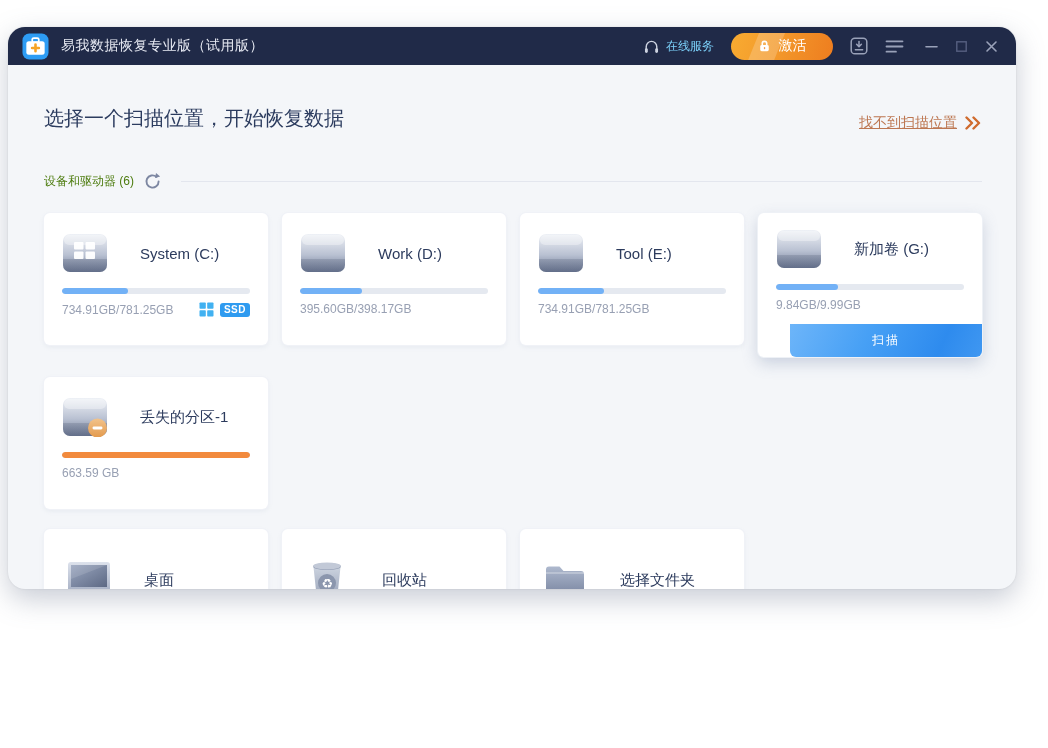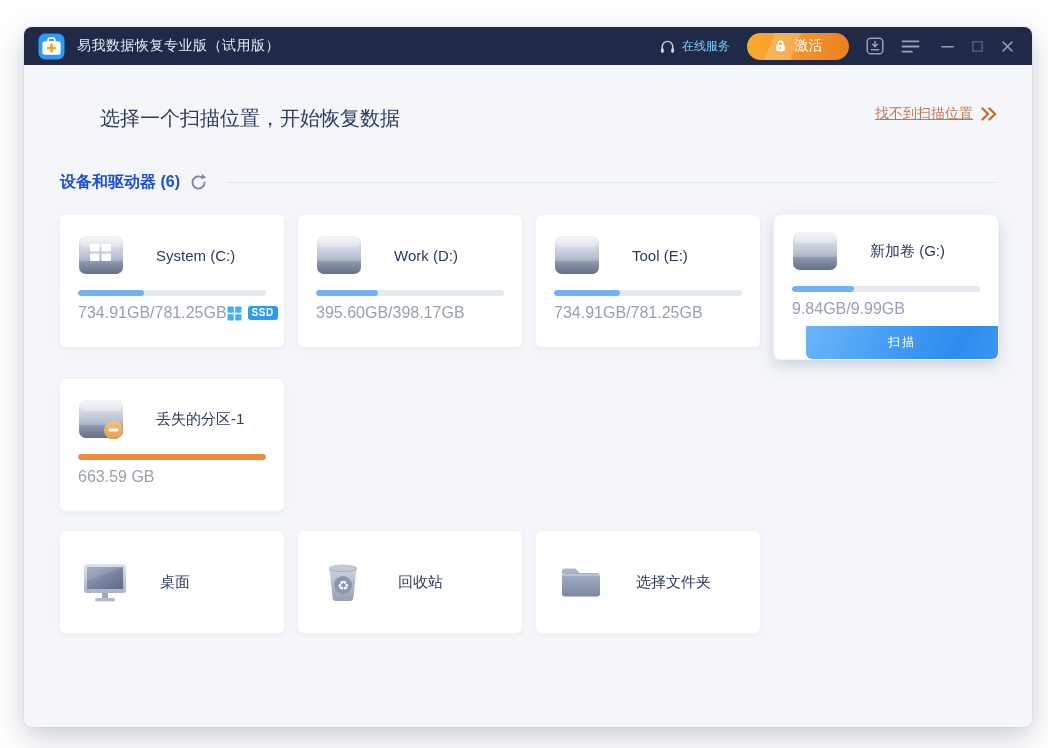--- a/index.html
+++ b/index.html
@@ -1,67 +1,67 @@
 <!DOCTYPE html>
 <html><head>
 <meta charset="utf-8">
 <style>
   * { margin:0; padding:0; box-sizing:border-box; }
   html,body { width:1048px; height:748px; background:#ffffff; overflow:hidden;
               font-family:"Liberation Sans","DejaVu Sans",sans-serif; }
 
-  .window { position:absolute; left:24px; top:27px; width:1008px; height:700px;
-            background:#f4f6f9; border-radius:8px; overflow:hidden;
+  .window { position:absolute; left:8px; top:27px; width:1008px; height:562px;
+            background:#f4f6f9; border-radius:17px; overflow:hidden;
             box-shadow:0 10px 28px rgba(110,120,145,.38), 0 0 2px rgba(0,0,0,.12); }
 
   
   .titlebar { height:38px; background:#202a48; display:flex; align-items:center;
               padding:0 18px 0 14px; }
   .app-logo { width:27px; height:27px; margin-right:12px; flex:none; }
   .app-title { color:#e8ebf4; font-size:14px; letter-spacing:.5px; }
   .tb-right { margin-left:auto; display:flex; align-items:center; gap:17px; }
   .online { display:flex; align-items:center; gap:6px; color:#7dd3fc; font-size:12px; cursor:pointer; }
   .activate-btn { width:102px; height:27px; border-radius:14px; border:none; cursor:pointer;
                   background:linear-gradient(105deg,#f8ab31 0%,#f3992b 45%,#ee7d1f 100%);
                   display:flex; align-items:center; justify-content:center; gap:8px;
                   color:#fff; font-size:14px; position:relative; overflow:hidden; }
   .activate-btn::after { content:""; position:absolute; left:22px; top:-5px; width:26px; height:40px;
                          background:rgba(255,255,255,.20); transform:skewX(-22deg); }
   .tb-icon { display:flex; align-items:center; justify-content:center; cursor:pointer; }
   .win-ctrl { display:flex; align-items:center; gap:17px; margin-left:4px; }
 
   
   .content { padding:0 34px 0 36px; }
-  .page-header { display:flex; align-items:flex-start; margin-top:40px;margin-left:40px; }
+  .page-header { display:flex; align-items:flex-end; margin-top:40px; }
   .page-title { font-size:20px; color:#2c3c5f; }
   .help-link { margin-left:auto; display:flex; align-items:center; gap:7px; cursor:pointer; }
   .help-link span { color:#bd7752; font-size:14px; text-decoration:underline; }
 
   .section-row { display:flex; align-items:center; margin-top:40px; gap:9px; }
-  .section-label { color:#1d4ed8; font-size:16px;font-weight:bold; }
+  .section-label { color:#4d7c0f; font-size:12px; }
   .section-line { flex:1; height:1px; background:#e3e6ee; margin-left:10px; }
   .refresh { cursor:pointer; display:flex; }
 
   .grid4 { display:grid; grid-template-columns:repeat(4,224px); column-gap:14px; row-gap:20px;
            margin-top:22px; align-items:start; }
   .grid3 { display:grid; grid-template-columns:repeat(3,224px); column-gap:14px;
            margin-top:20px; }
 
   .card { background:#fff; border-radius:6px;
           box-shadow:0 0 0 1px #f0f2f7, 0 2px 5px rgba(150,162,185,.14); cursor:pointer; }
 
   .drive-card { height:132px; padding:20px 18px 0; }
   .drive-top { display:flex; align-items:center; gap:32px; }
   .drive-top svg { width:46px; height:40px; flex:none; }
   .drive-name { font-size:15px; color:#2c3b5d; }
   .bar { height:6px; background:#e5e9f0; border-radius:3px; margin-top:15px; overflow:hidden; }
   .bar-fill { height:100%; border-radius:3px; background:#72b1f6; }
   .bar-fill.orange { background:#f28a3d; }
   .cap-row { display:flex; align-items:center; margin-top:8px; }
-  .capacity { font-size:16px; color:#98a0b3; }
+  .capacity { font-size:12px; color:#98a0b3; }
   .badges { margin-left:auto; display:flex; align-items:center; gap:6px; }
   .ssd-badge { background:#2f9bf0; color:#fff; font-size:10px; font-weight:bold;
                padding:1px 4px 2px; border-radius:3px; letter-spacing:.5px; }
 
   .g-card { height:144px; padding:0; display:flex; flex-direction:column;
             box-shadow:0 0 0 1px #eef1f6, 0 6px 16px rgba(100,120,160,.30); }
   .g-body { padding:16px 18px 0; flex:1; }
   .scan-btn { height:33px; border:none; cursor:pointer; border-radius:0 0 6px 6px;
               background:linear-gradient(115deg,#6db5f9 0%,#47a0f5 40%,#2e8bee 78%,#3f97f1 100%);
               color:#fff; font-size:12px; letter-spacing:2px;margin-left:32px; }

